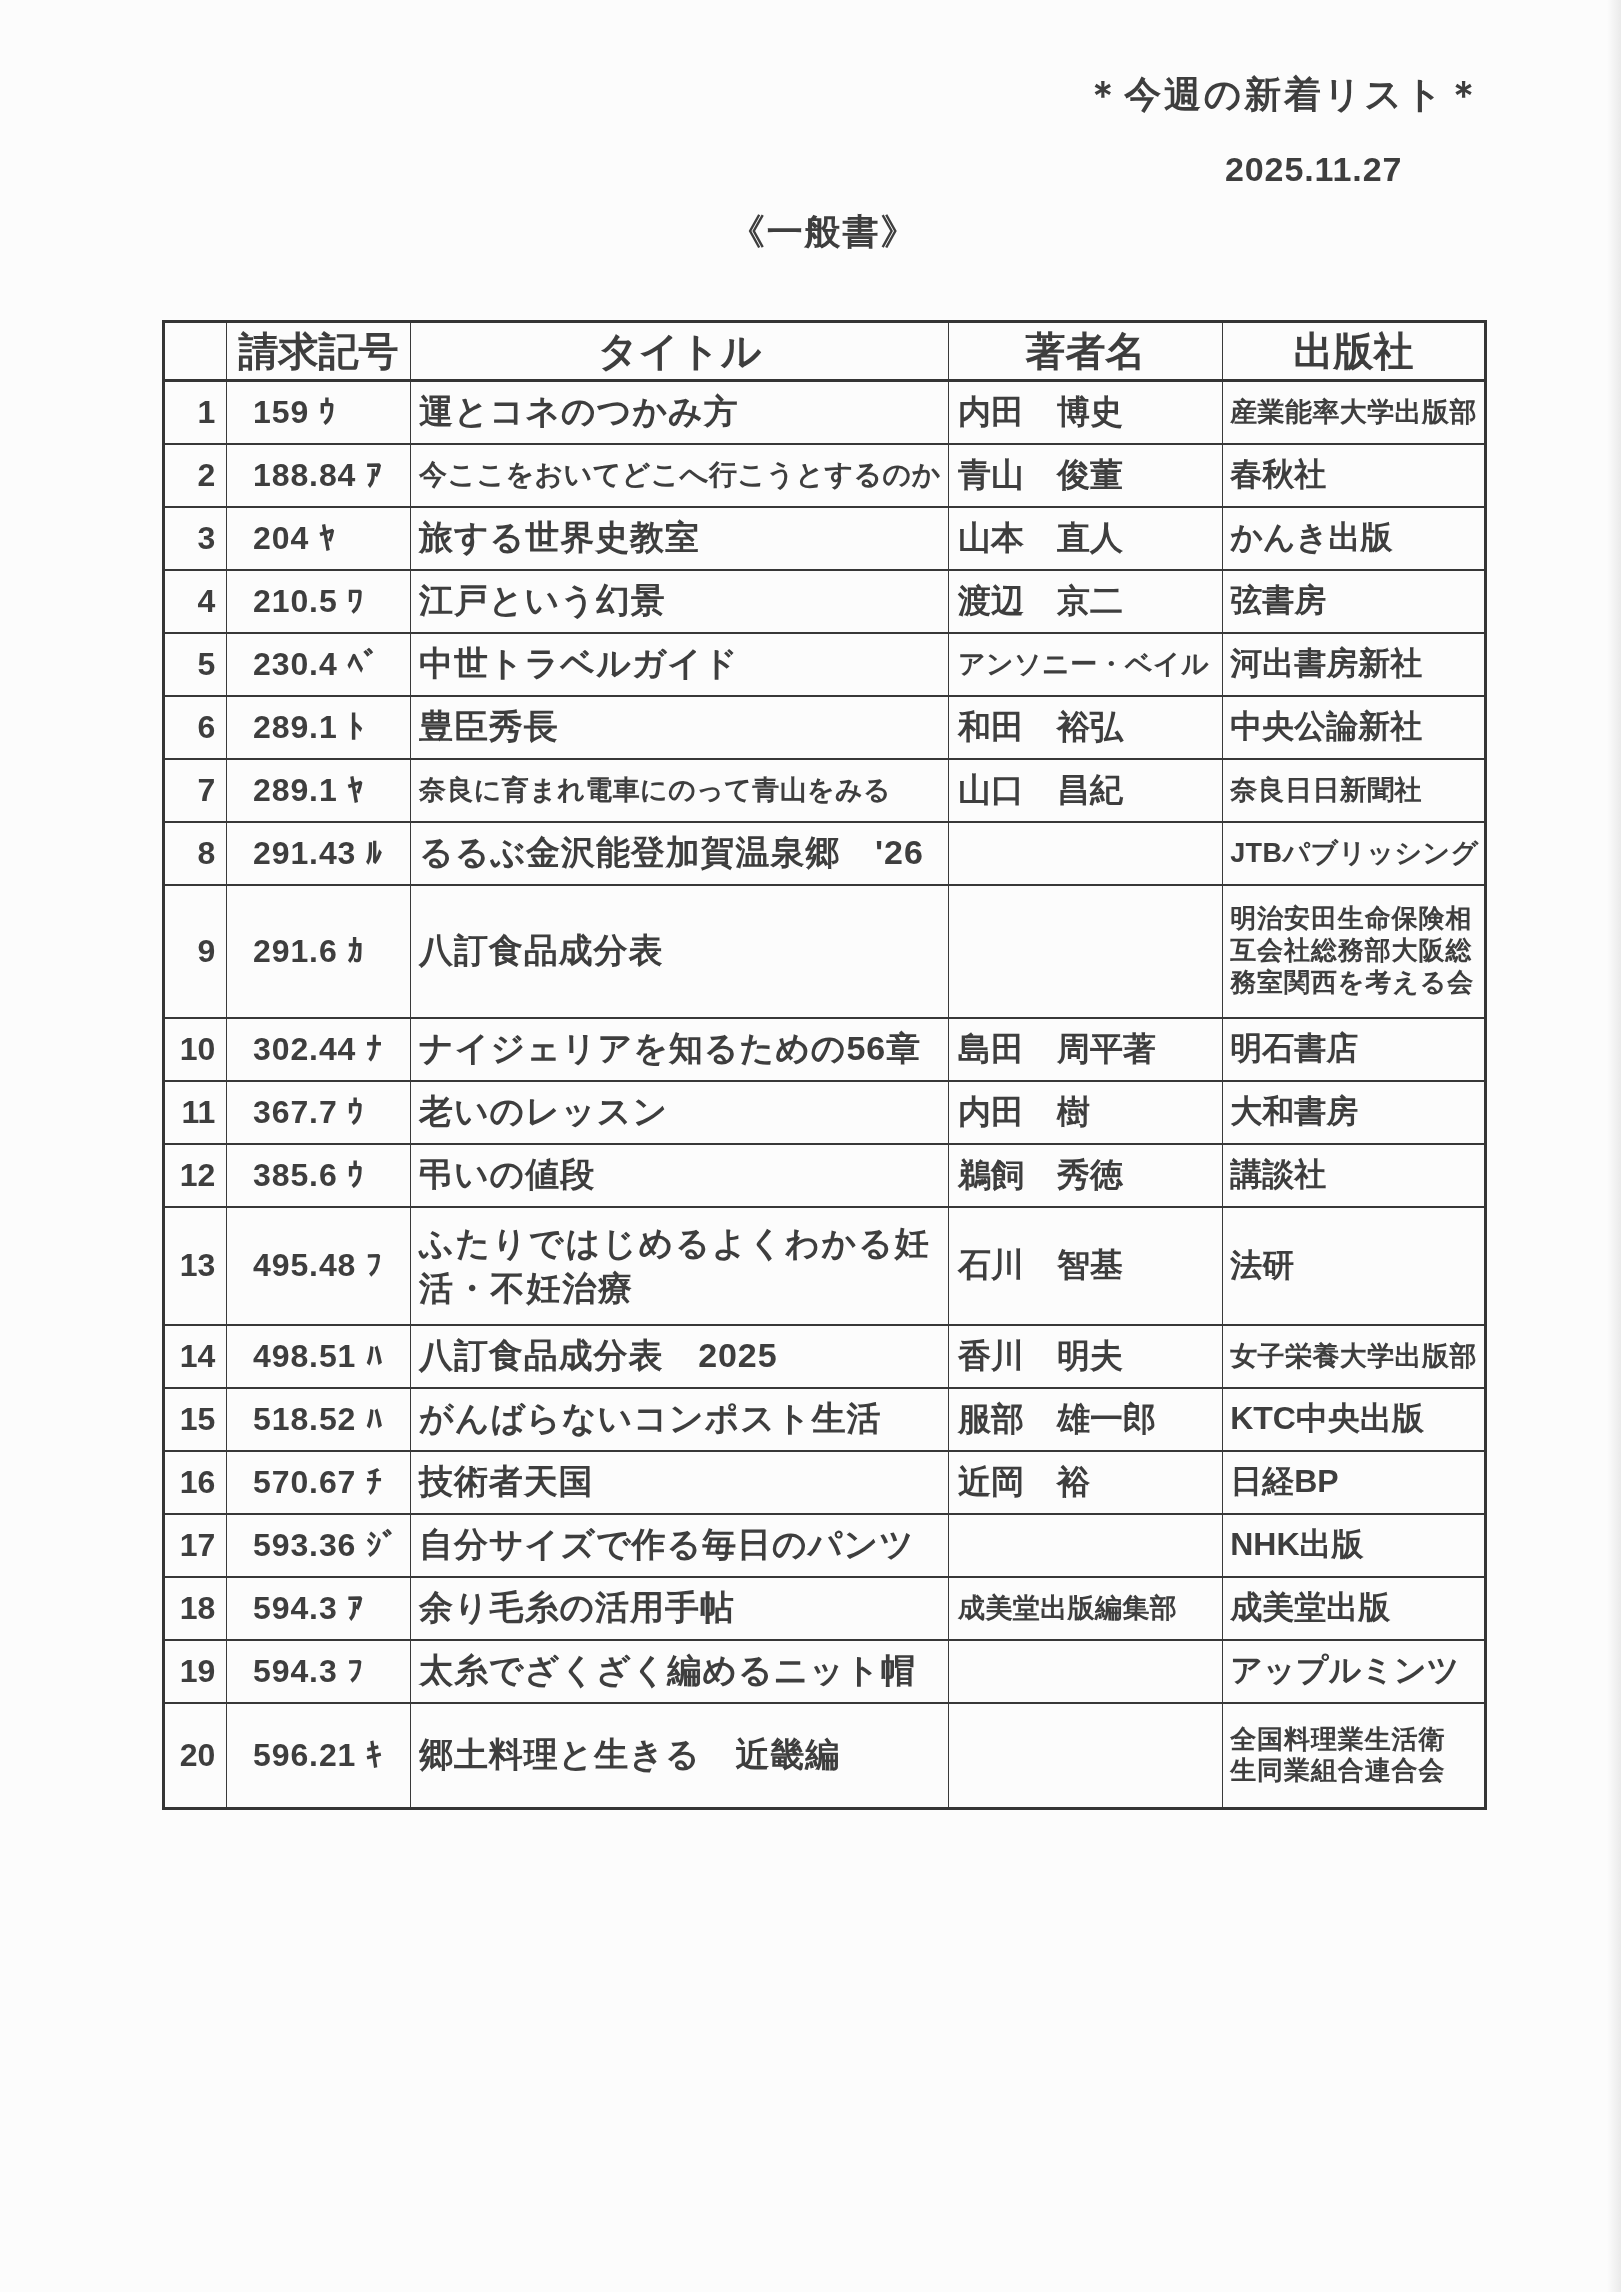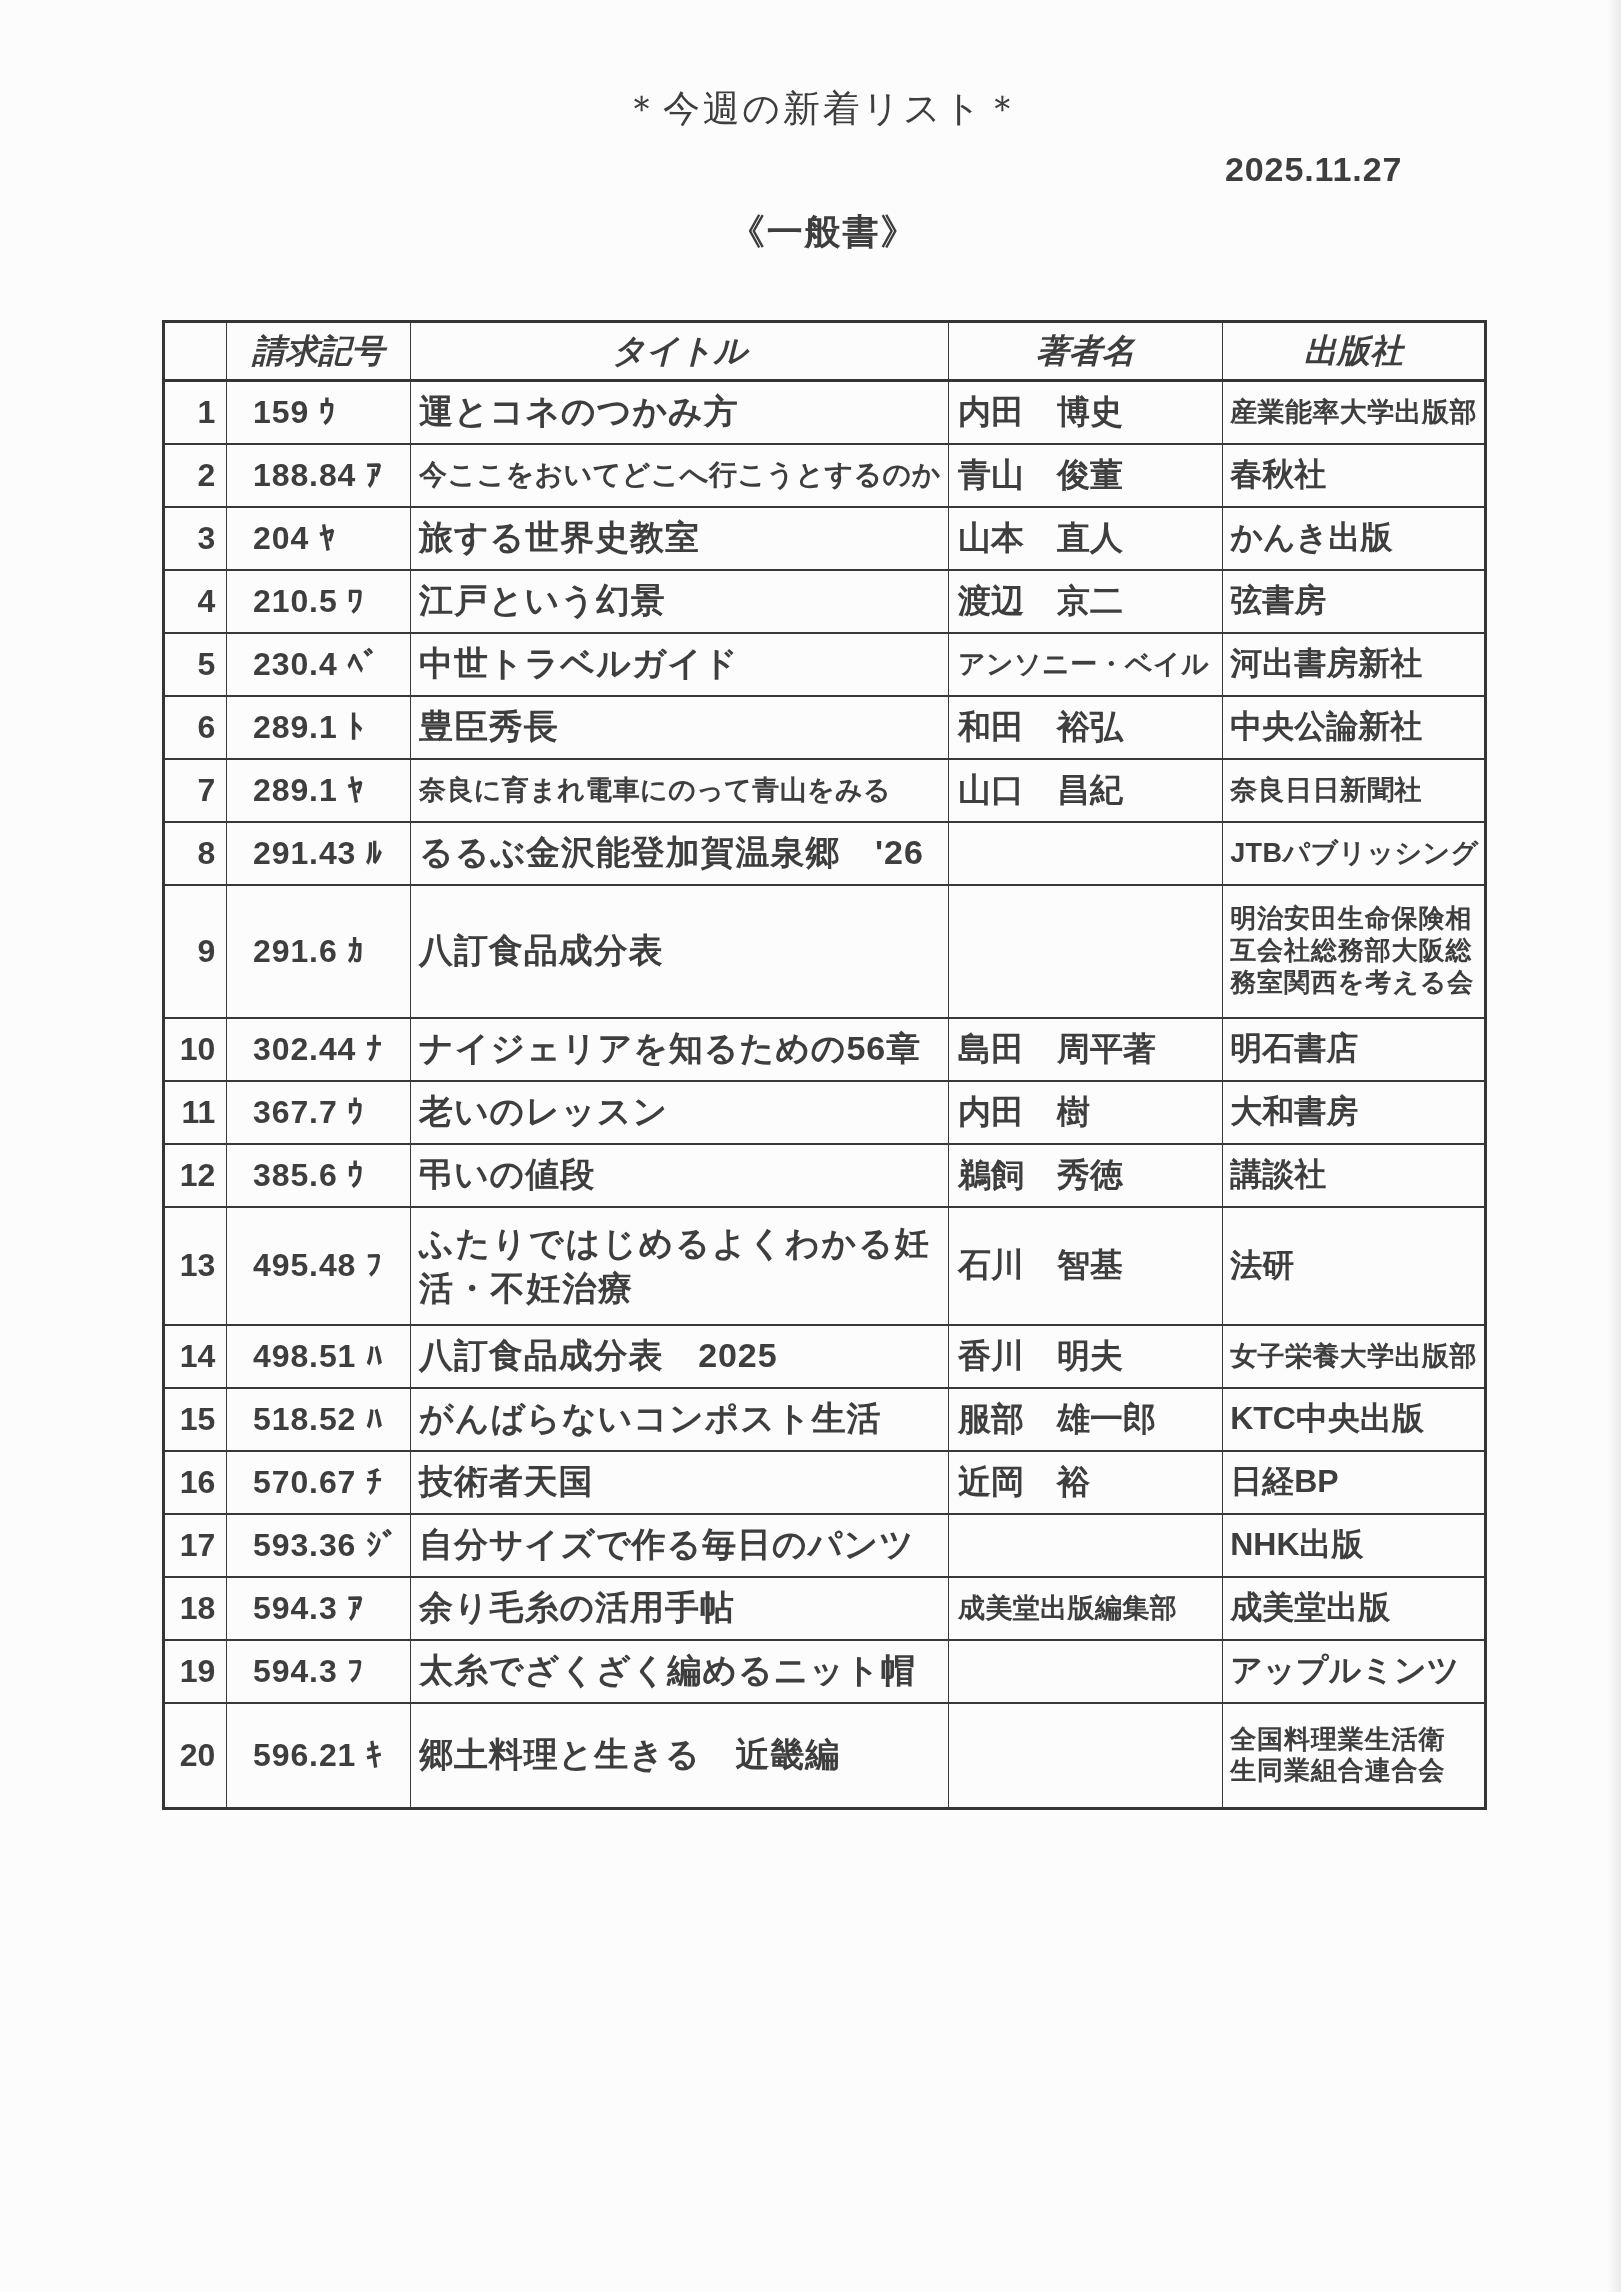--- a/index.html
+++ b/index.html
@@ -9,45 +9,44 @@
     background:#fcfcfc;
     font-family:"Liberation Sans","DejaVu Sans",sans-serif;
     color:#3e3e3e;
     overflow:hidden;
   }
   .edge-shade{
     position:absolute;right:0;top:0;width:14.3px;height:100%;
     background:linear-gradient(to right, rgba(0,0,0,0), rgba(0,0,0,0.07));
   }
   .doc-title{
-    position:absolute;top:84px;left:162px;width:1323px;
-    text-align:center;font-size:37px;font-weight:400;letter-spacing:2.7px;
+    position:absolute;top:70px;left:162px;width:1323px;
+    text-align:right;font-size:37px;font-weight:700;letter-spacing:2.7px;
   }
   .doc-date{
     position:absolute;top:150px;left:1225px;
     font-size:34px;font-weight:600;letter-spacing:0.9px;
   }
   .doc-section{
     position:absolute;top:208px;left:162px;width:1323px;
     text-align:center;font-size:36px;font-weight:700;letter-spacing:1.8px;
   }
   table.book-table{
     position:absolute;left:162px;top:320px;width:1323px;
     border-collapse:collapse;table-layout:fixed;
     border:3.6px solid #353535;
   }
   .book-table th,.book-table td{
     border-left:1.8px solid #3a3a3a;border-right:1.8px solid #3a3a3a;
     border-top:2.7px solid #383838;border-bottom:2.7px solid #383838;
     padding:0;vertical-align:middle;color:#3e3e3e;
   }
   .book-table thead th{
-    font-size:33px;font-weight:700;text-align:center;
+    font-size:40px;font-weight:700;text-align:center;
     border-bottom:3.6px solid #353535;
-    font-style:italic;
   }
   td.no-c{font-size:32px;font-weight:600;text-align:right;padding-right:10.7px;}
   td.call-c{font-size:32px;font-weight:700;padding-left:26px;letter-spacing:0.9px;white-space:nowrap;overflow:hidden;}
   td.title-c{font-size:34px;font-weight:700;padding-left:8px;letter-spacing:0.9px;white-space:nowrap;overflow:hidden;}
   td.author-c{font-size:33px;font-weight:700;padding-left:9px;white-space:nowrap;overflow:hidden;}
   td.pub-c{font-size:32px;font-weight:700;padding-left:7.2px;white-space:nowrap;overflow:hidden;}
   .md{font-size:28px !important;letter-spacing:0.4px !important;}
   .sm{font-size:27px !important;letter-spacing:0.4px !important;}
   .xs{font-size:26px !important;letter-spacing:0.9px !important;line-height:1.22;}
   .wrap{white-space:normal !important;word-break:break-all;overflow:visible !important;}

